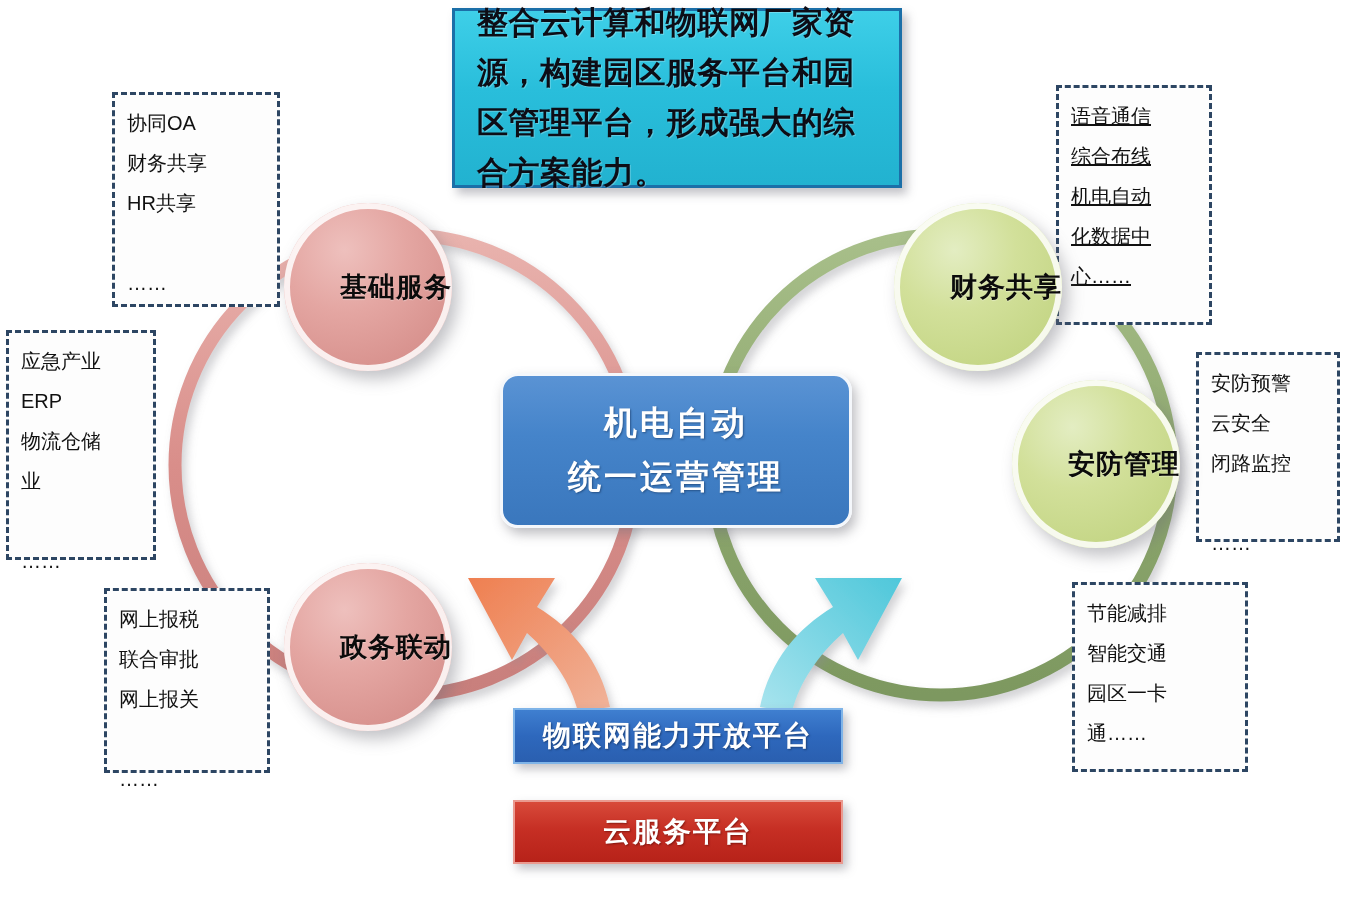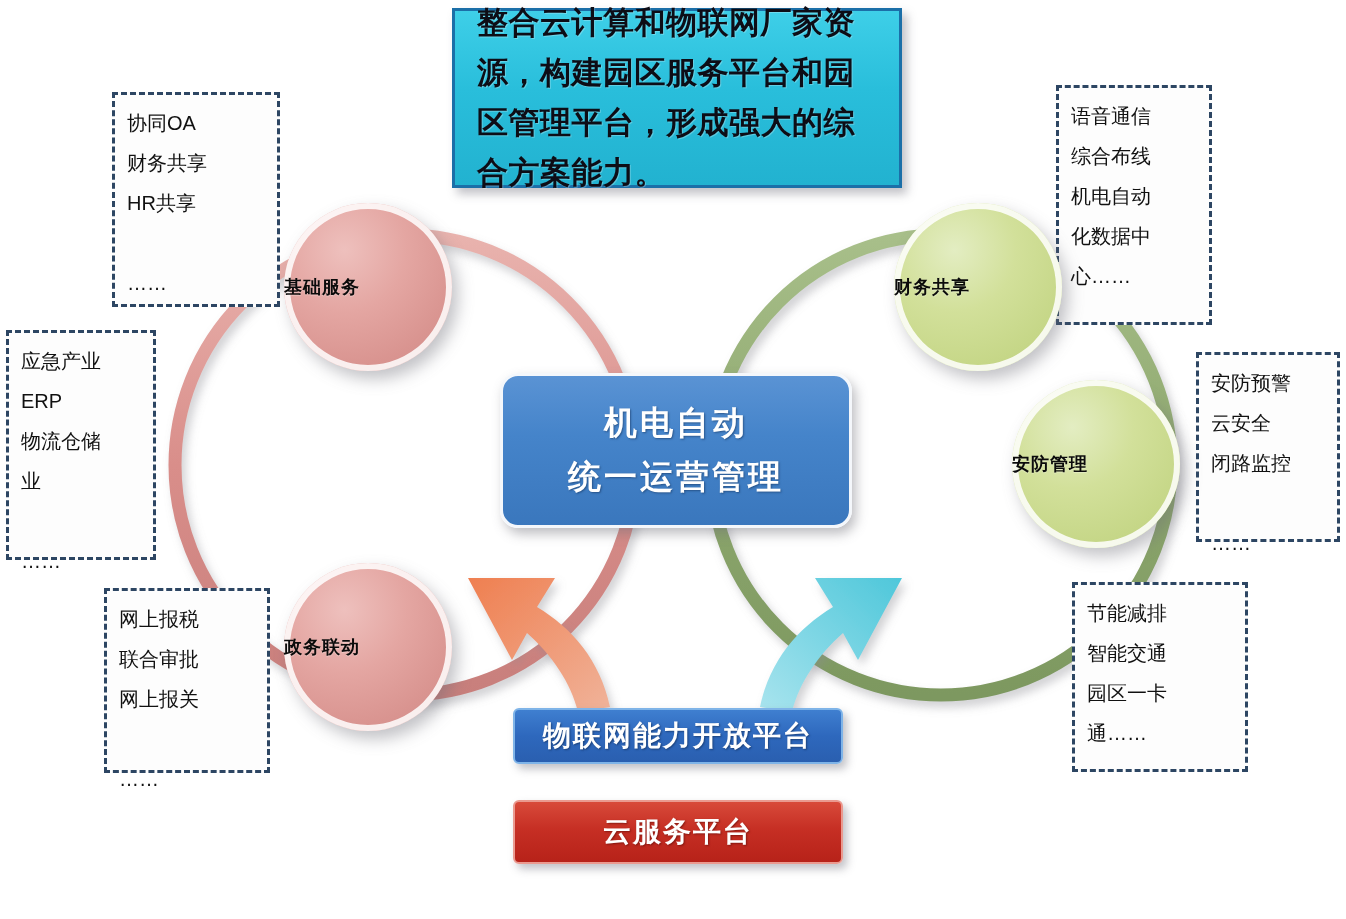--- a/index.html
+++ b/index.html
@@ -39,32 +39,32 @@
     box-sizing:border-box;
     color:#111;
     font-size:20px;
     line-height:40px;
     padding:8px 10px 4px 12px;
     white-space:pre-line;
   }
   .c-l1{left:112px;top:92px;width:168px;height:215px;}
   .c-l2{left:6px;top:330px;width:150px;height:230px;}
   .c-l3{left:104px;top:588px;width:166px;height:185px;}
-  .c-r1{left:1056px;top:85px;width:156px;height:240px;}
+  .c-r1{left:1056px;top:85px;width:156px;height:240px;text-decoration:underline;}
   .c-r2{left:1196px;top:352px;width:144px;height:190px;}
   .c-r3{left:1072px;top:582px;width:176px;height:190px;}
 
   
   .ring{position:absolute;left:0;top:0;width:1346px;height:919px;pointer-events:none;}
 
   
   .node{
     position:absolute;border-radius:50%;
-    display:flex;align-items:center;justify-content:flex-start;
-    color:#0b0b0b;font-weight:bold;font-size:18px;
+    display:flex;align-items:center;justify-content:flex-end;
+    color:#0b0b0b;font-weight:bold;font-size:27px;
     letter-spacing:1px;
     text-shadow:0 1px 1px rgba(255,255,255,.35);
     box-shadow:6px 8px 16px rgba(110,110,120,.42),
                inset 0 0 0 6px rgba(255,255,255,.85);
   }
   .pink{
     background:radial-gradient(circle at 36% 28%,#eec0bd 0%,#e4a6a2 38%,#d99490 72%,#cf8a87 100%);
   }
   .green{
     background:radial-gradient(circle at 36% 28%,#e3edc2 0%,#d2e09a 38%,#c6d788 72%,#bccd7e 100%);
@@ -90,21 +90,20 @@
   }
   .center .l2{margin-top:9px;}
 
   
   .bar{
     position:absolute;left:513px;width:330px;height:56px;
     box-sizing:border-box;
     display:flex;align-items:center;justify-content:center;
     font-weight:bold;font-size:28px;letter-spacing:2px;color:#ffffff;
     box-shadow:4px 5px 9px rgba(120,120,130,.45);
-    border-radius:6px;
   }
   .bar-blue{
     top:708px;
     background:linear-gradient(180deg,#3f7fd0 0%,#2e68bd 50%,#2a5fb0 100%);
     border:2px solid #7fb4e8;
     text-shadow:1px 1px 2px rgba(15,40,80,.6);
   }
   .bar-red{
     top:800px;height:64px;
     background:linear-gradient(180deg,#d84a3a 0%,#c62f24 45%,#b72219 100%);

